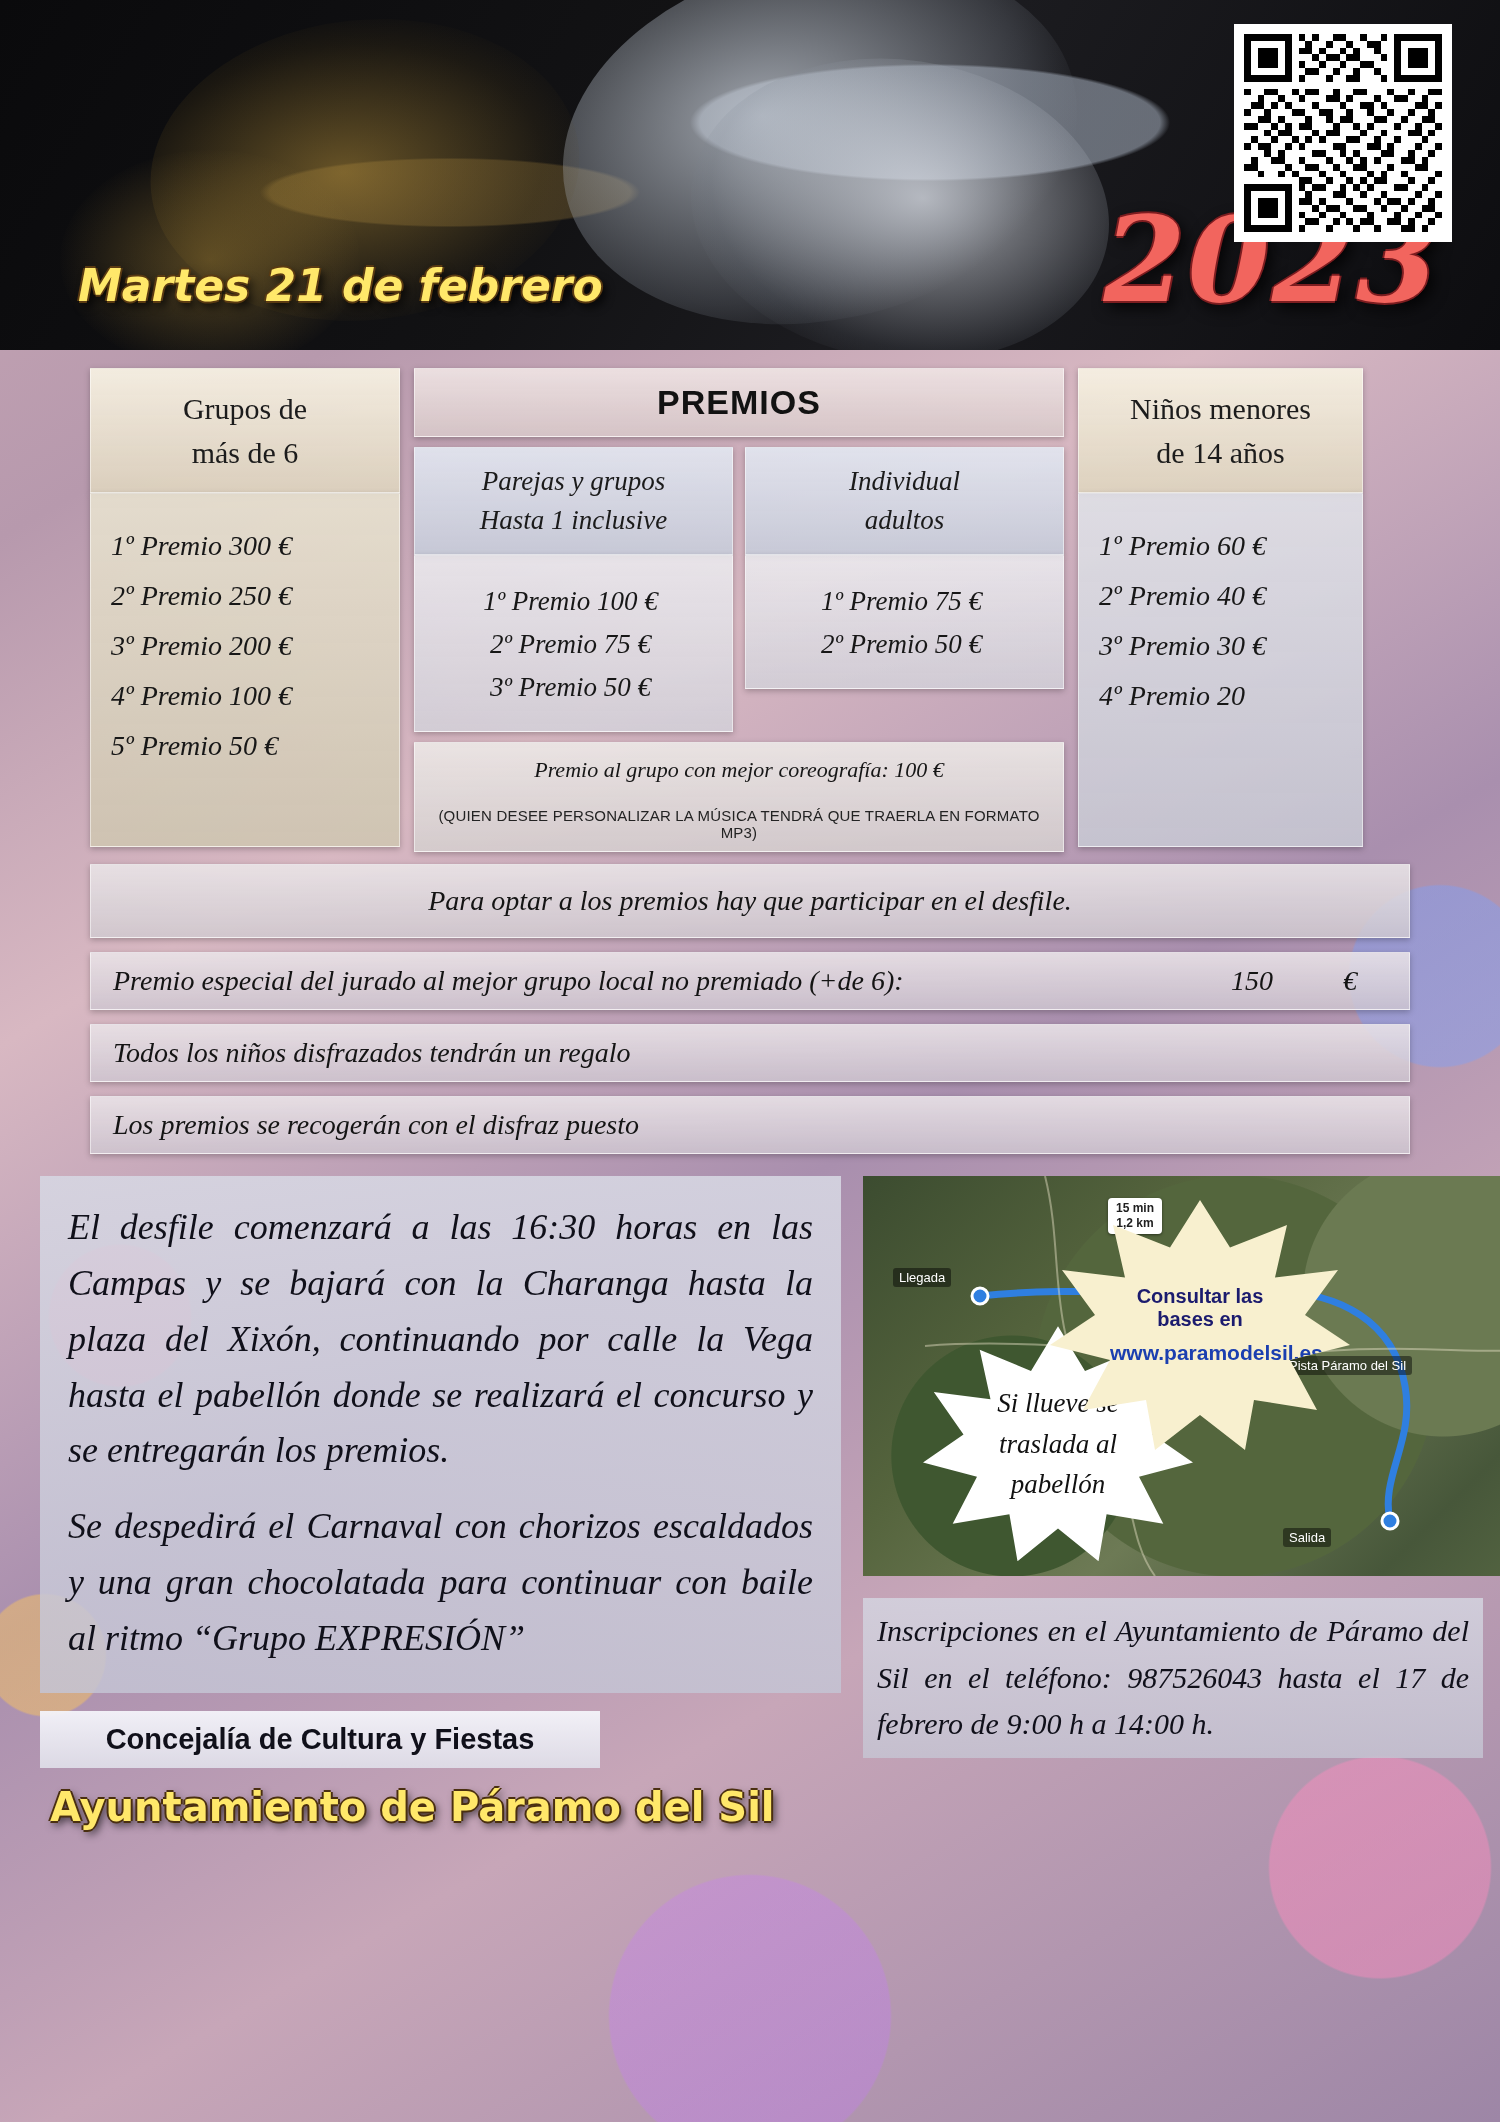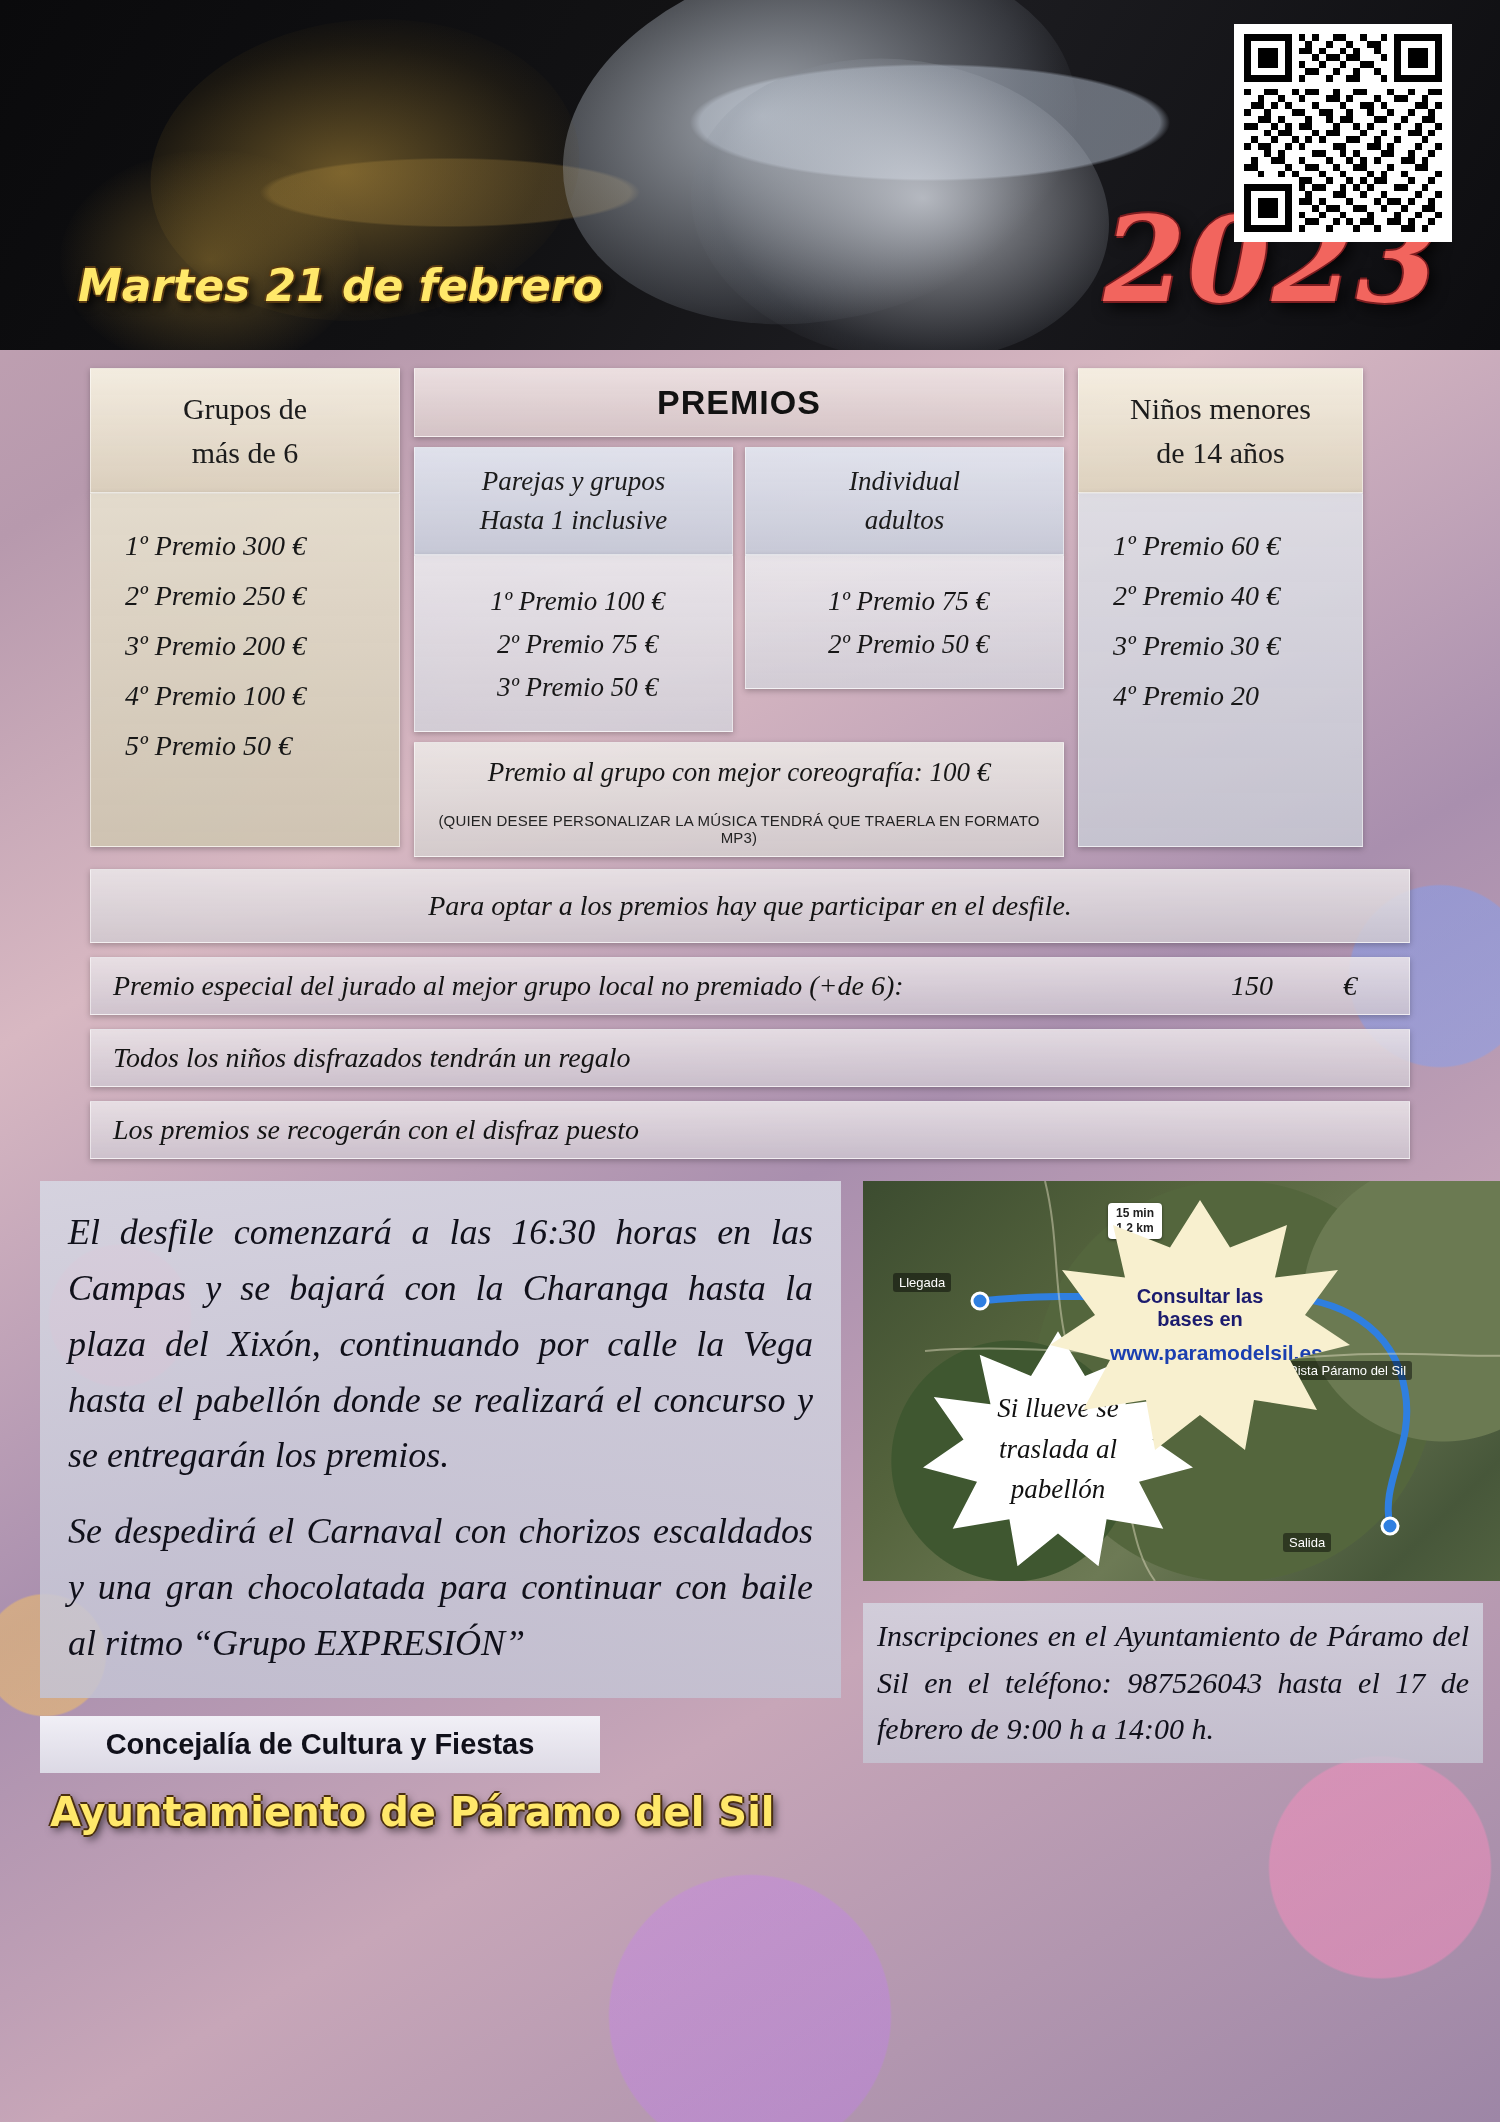--- a/index.html
+++ b/index.html
@@ -142,42 +142,42 @@
   .subhead {
     text-align: center;
     font-style: italic;
     font-size: 27px;
     color: #1b1b1b;
     padding: 14px 8px;
     line-height: 1.45;
     background: linear-gradient(180deg, rgba(226,230,240,0.92), rgba(198,204,218,0.88));
   }
   .prize-list {
-    padding: 18px 12px 16px 20px;
+    padding: 18px 12px 16px 6px;
     background: linear-gradient(180deg, rgba(236,236,240,0.85), rgba(210,210,218,0.8));
   }
   .prize-list .item {
     font-style: italic;
     font-size: 27px;
     color: #171717;
     text-align: center;
     margin: 12px 0;
     white-space: nowrap;
   }
   .col-left .prize-list .item,
   .col-right .prize-list .item { font-size: 28px; margin: 18px 0; text-align: left; padding-left: 14px; }
   .col-left .prize-list { background: linear-gradient(180deg, rgba(232,226,208,0.9), rgba(206,198,176,0.85)); min-height: 318px; }
   .col-right .prize-list { background: linear-gradient(180deg, rgba(224,226,232,0.88), rgba(200,202,212,0.84)); min-height: 318px; }
 
   .choreo {
     margin-top: 10px;
     padding: 14px 16px 10px 16px;
     background: linear-gradient(180deg, rgba(236,232,230,0.9), rgba(212,206,206,0.86));
   }
-  .choreo .line1 { font-style: italic; font-size: 27px; color: #161616; text-align: center; }
+  .choreo .line1 { font-style: italic; font-size: 22px; color: #161616; text-align: center; }
   .choreo .line2 {
     font-family: "Liberation Sans", sans-serif;
     font-size: 15px;
     letter-spacing: .2px;
     color: #232323;
     text-align: center;
     margin-top: 24px;
   }
 
   .wide-note {

